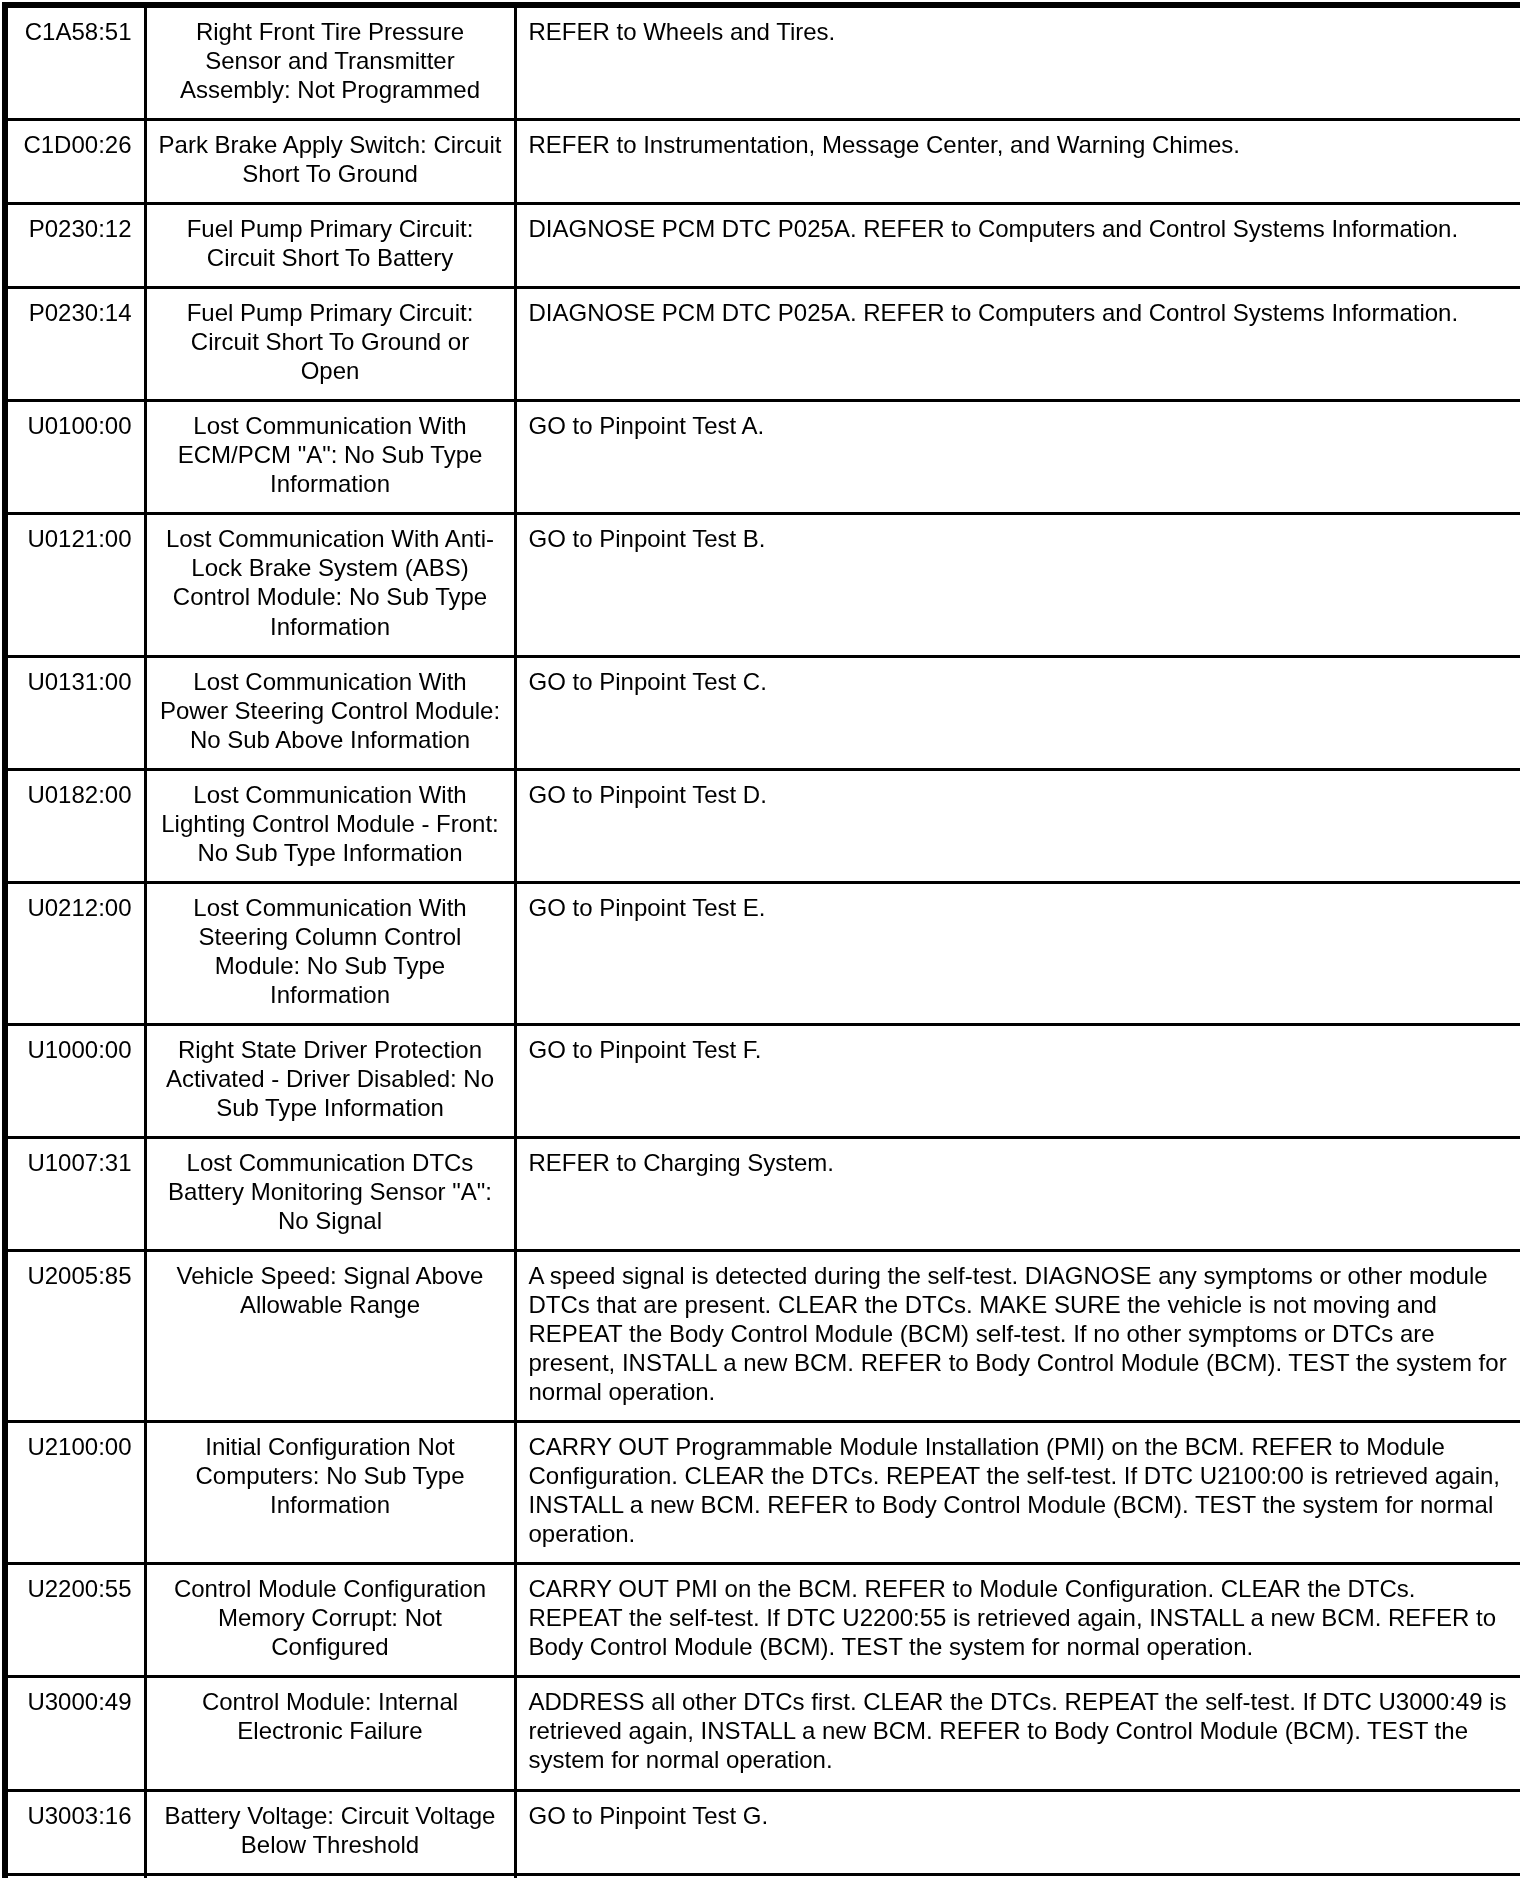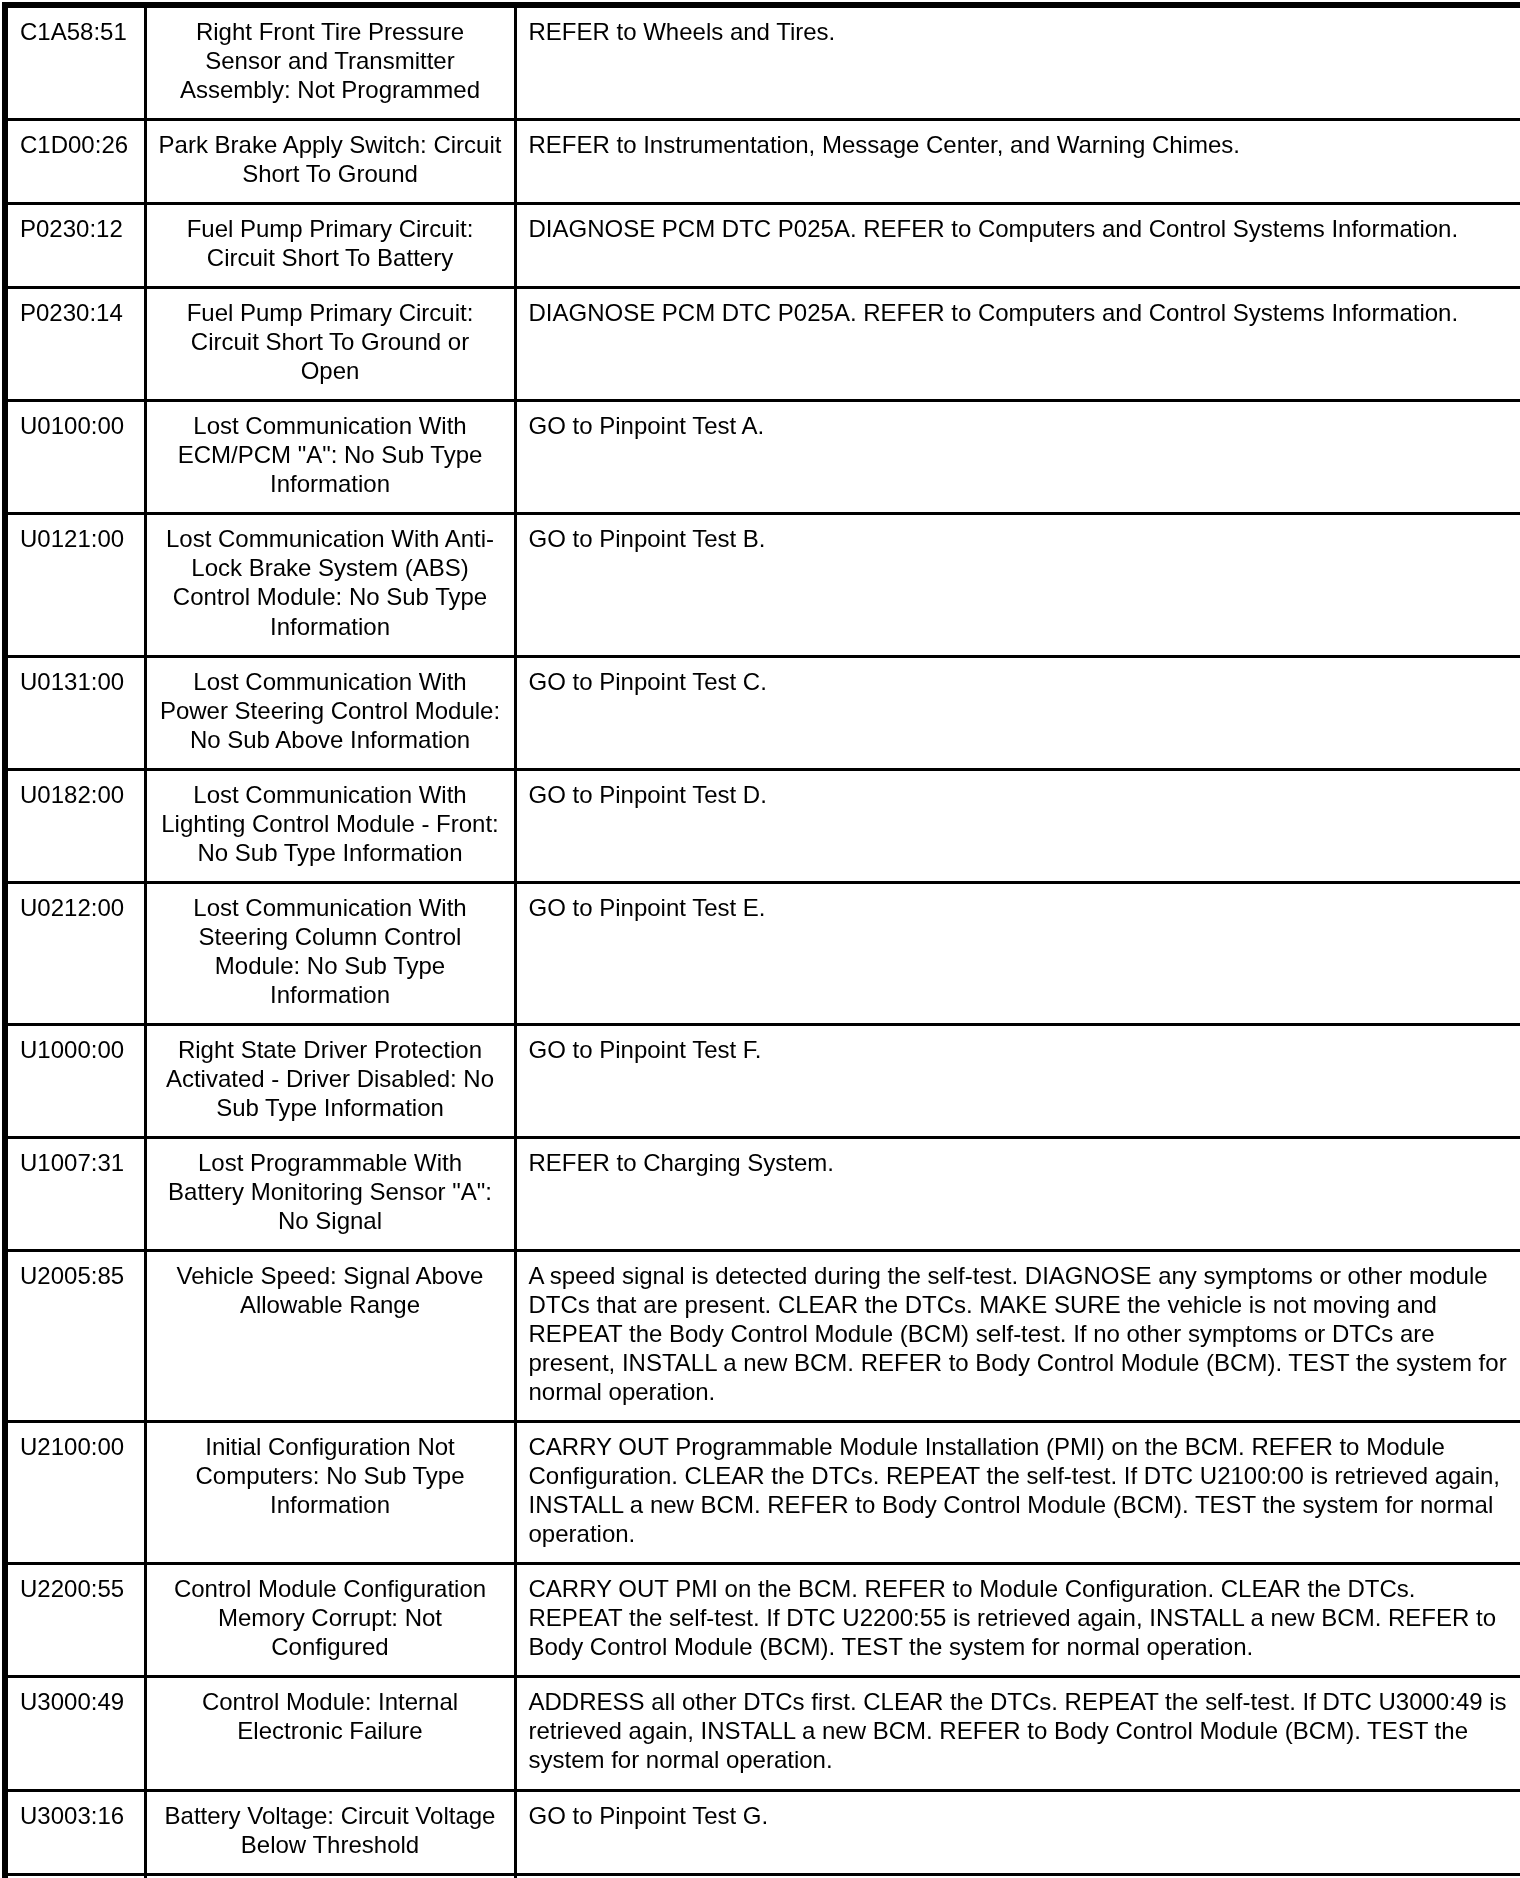--- a/index.html
+++ b/index.html
@@ -30,21 +30,21 @@
   table.dtc-chart td {
     border: 3px solid #000000;
     vertical-align: top;
     padding: 9px 12px 14px 12px;
     font-size: 24px;
     line-height: 1.21;
     color: #000000;
     word-wrap: break-word;
   }
   td.col-code {
-    text-align: left;
+    text-align: right;
     padding-right: 15px;
     white-space: nowrap;
   }
   td.col-description {
     text-align: center;
   }
   td.col-action {
     text-align: left;
     padding-left: 13px;
   }
@@ -108,21 +108,21 @@
           <td class="col-description">Lost Communication With Steering Column Control Module: No Sub Type Information</td>
           <td class="col-action">GO to Pinpoint Test E.</td>
         </tr>
         <tr>
           <td class="col-code">U1000:00</td>
           <td class="col-description">Right State Driver Protection Activated - Driver Disabled: No Sub Type Information</td>
           <td class="col-action">GO to Pinpoint Test F.</td>
         </tr>
         <tr>
           <td class="col-code">U1007:31</td>
-          <td class="col-description">Lost Programmable With Battery Monitoring Sensor "A": No Signal</td>
+          <td class="col-description">Lost Communication DTCs Battery Monitoring Sensor "A": No Signal</td>
           <td class="col-action">REFER to Charging System.</td>
         </tr>
         <tr>
           <td class="col-code">U2005:85</td>
           <td class="col-description">Vehicle Speed: Signal Above Allowable Range</td>
           <td class="col-action">A speed signal is detected during the self-test. DIAGNOSE any symptoms or other module DTCs that are present. CLEAR the DTCs. MAKE SURE the vehicle is not moving and REPEAT the Body Control Module (BCM) self-test. If no other symptoms or DTCs are present, INSTALL a new BCM. REFER to Body Control Module (BCM). TEST the system for normal operation.</td>
         </tr>
         <tr>
           <td class="col-code">U2100:00</td>
           <td class="col-description">Initial Configuration Not Computers: No Sub Type Information</td>

